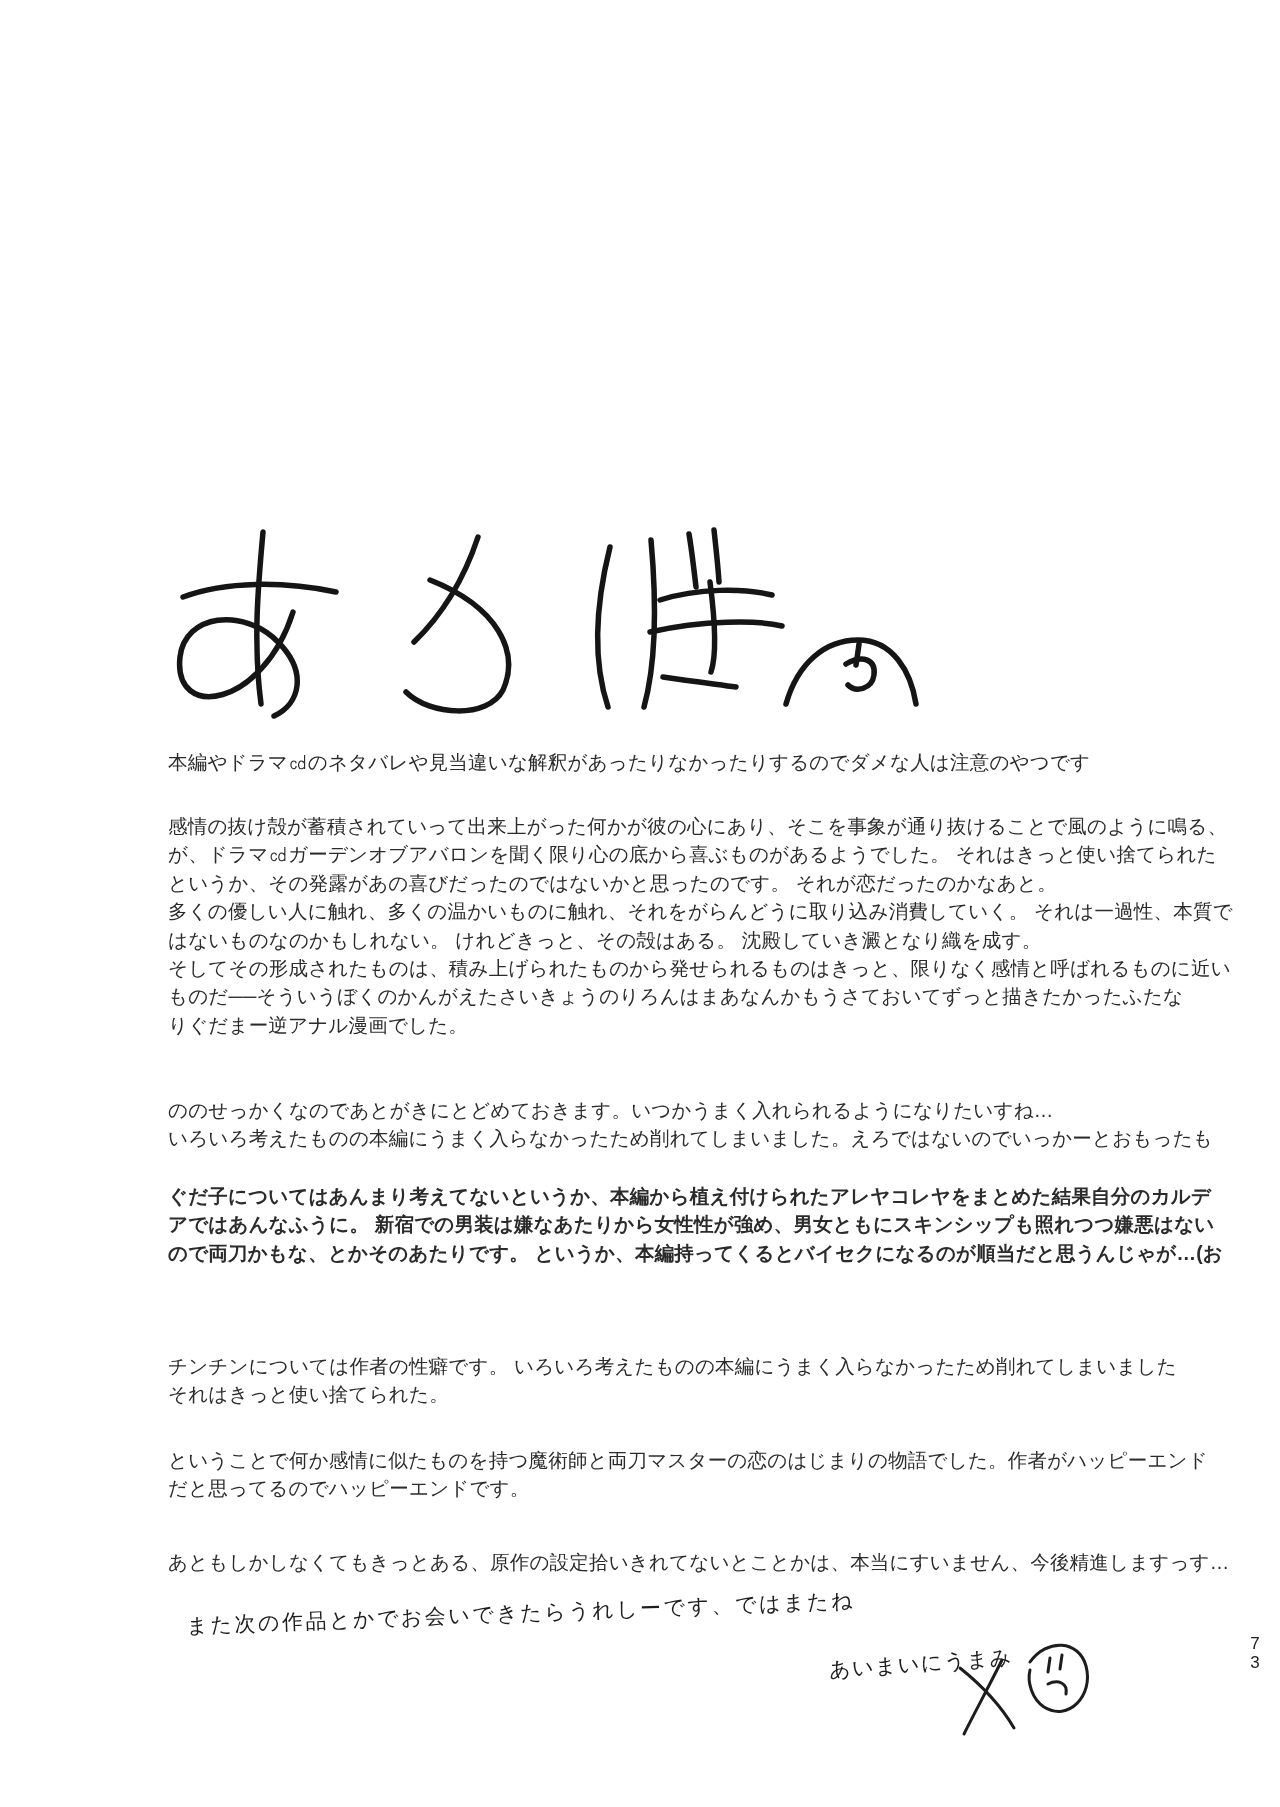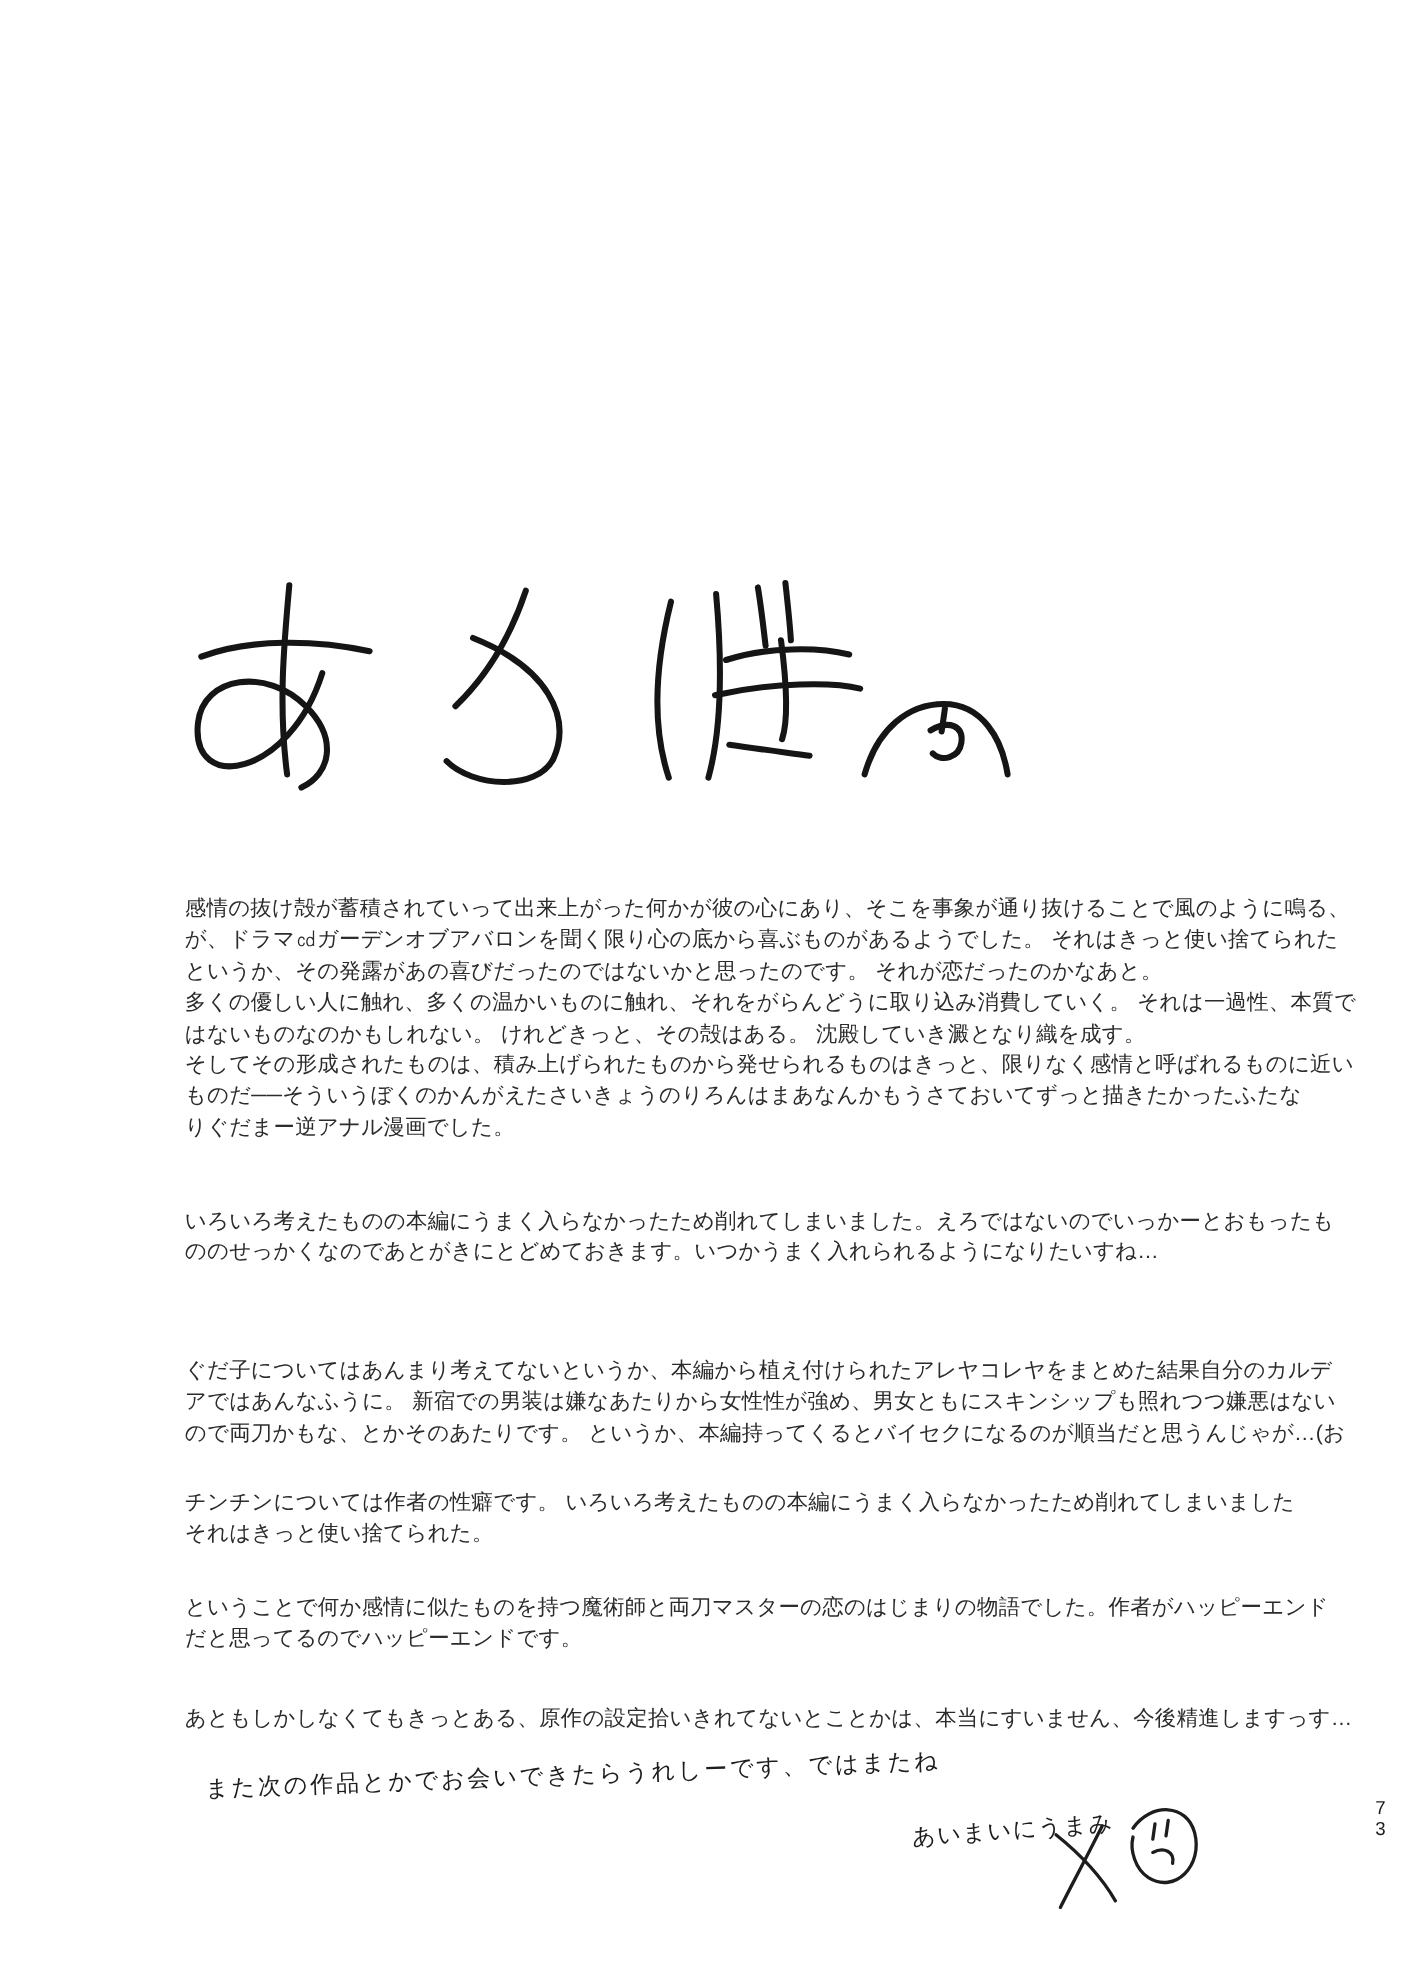--- a/index.html
+++ b/index.html
@@ -70,38 +70,41 @@
 
       <g>
         <path d="M628,212 C640,170 668,148 700,148 C735,148 753,180 758,212"></path>
         <path d="M688,172 C705,162 718,168 716,183 C714,197 698,201 690,193"></path>
         <path d="M701,152 C700,160 699,166 698,173"></path>
       </g>
     </svg>
 
   </div>
 
+  <div class="para" style="top:748px;">
+    <div class="line">本編やドラマ㏅のネタバレや見当違いな解釈があったりなかったりするのでダメな人は注意のやつです</div>
+  </div>
 
   <div class="para" style="top:812px;">
     <div class="line">感情の抜け殻が蓄積されていって出来上がった何かが彼の心にあり、そこを事象が通り抜けることで風のように鳴る、</div>
     <div class="line">が、ドラマ㏅ガーデンオブアバロンを聞く限り心の底から喜ぶものがあるようでした。 それはきっと使い捨てられた</div>
     <div class="line">というか、その発露があの喜びだったのではないかと思ったのです。 それが恋だったのかなあと。</div>
     <div class="line">多くの優しい人に触れ、多くの温かいものに触れ、それをがらんどうに取り込み消費していく。 それは一過性、本質で</div>
     <div class="line">はないものなのかもしれない。 けれどきっと、その殻はある。 沈殿していき澱となり織を成す。</div>
     <div class="line">そしてその形成されたものは、積み上げられたものから発せられるものはきっと、限りなく感情と呼ばれるものに近い</div>
     <div class="line">ものだ──そういうぼくのかんがえたさいきょうのりろんはまあなんかもうさておいてずっと描きたかったふたな</div>
     <div class="line">りぐだまー逆アナル漫画でした。</div>
   </div>
 
   <div class="para" style="top:1096px;">
+    <div class="line">ののせっかくなのであとがきにとどめておきます。いつかうまく入れられるようになりたいすね…</div>
     <div class="line">いろいろ考えたものの本編にうまく入らなかったため削れてしまいました。えろではないのでいっかーとおもったも</div>
-    <div class="line">ののせっかくなのであとがきにとどめておきます。いつかうまく入れられるようになりたいすね…</div>
   </div>
 
-  <div class="para" style="top:1232px;">
+  <div class="para" style="top:1182px;font-weight:bold;">
     <div class="line">ぐだ子についてはあんまり考えてないというか、本編から植え付けられたアレヤコレヤをまとめた結果自分のカルデ</div>
     <div class="line">アではあんなふうに。 新宿での男装は嫌なあたりから女性性が強め、男女ともにスキンシップも照れつつ嫌悪はない</div>
     <div class="line">ので両刀かもな、とかそのあたりです。 というか、本編持ってくるとバイセクになるのが順当だと思うんじゃが…(お</div>
   </div>
 
   <div class="para" style="top:1352px;">
     <div class="line">チンチンについては作者の性癖です。 いろいろ考えたものの本編にうまく入らなかったため削れてしまいました</div>
     <div class="line">それはきっと使い捨てられた。</div>
   </div>
 

